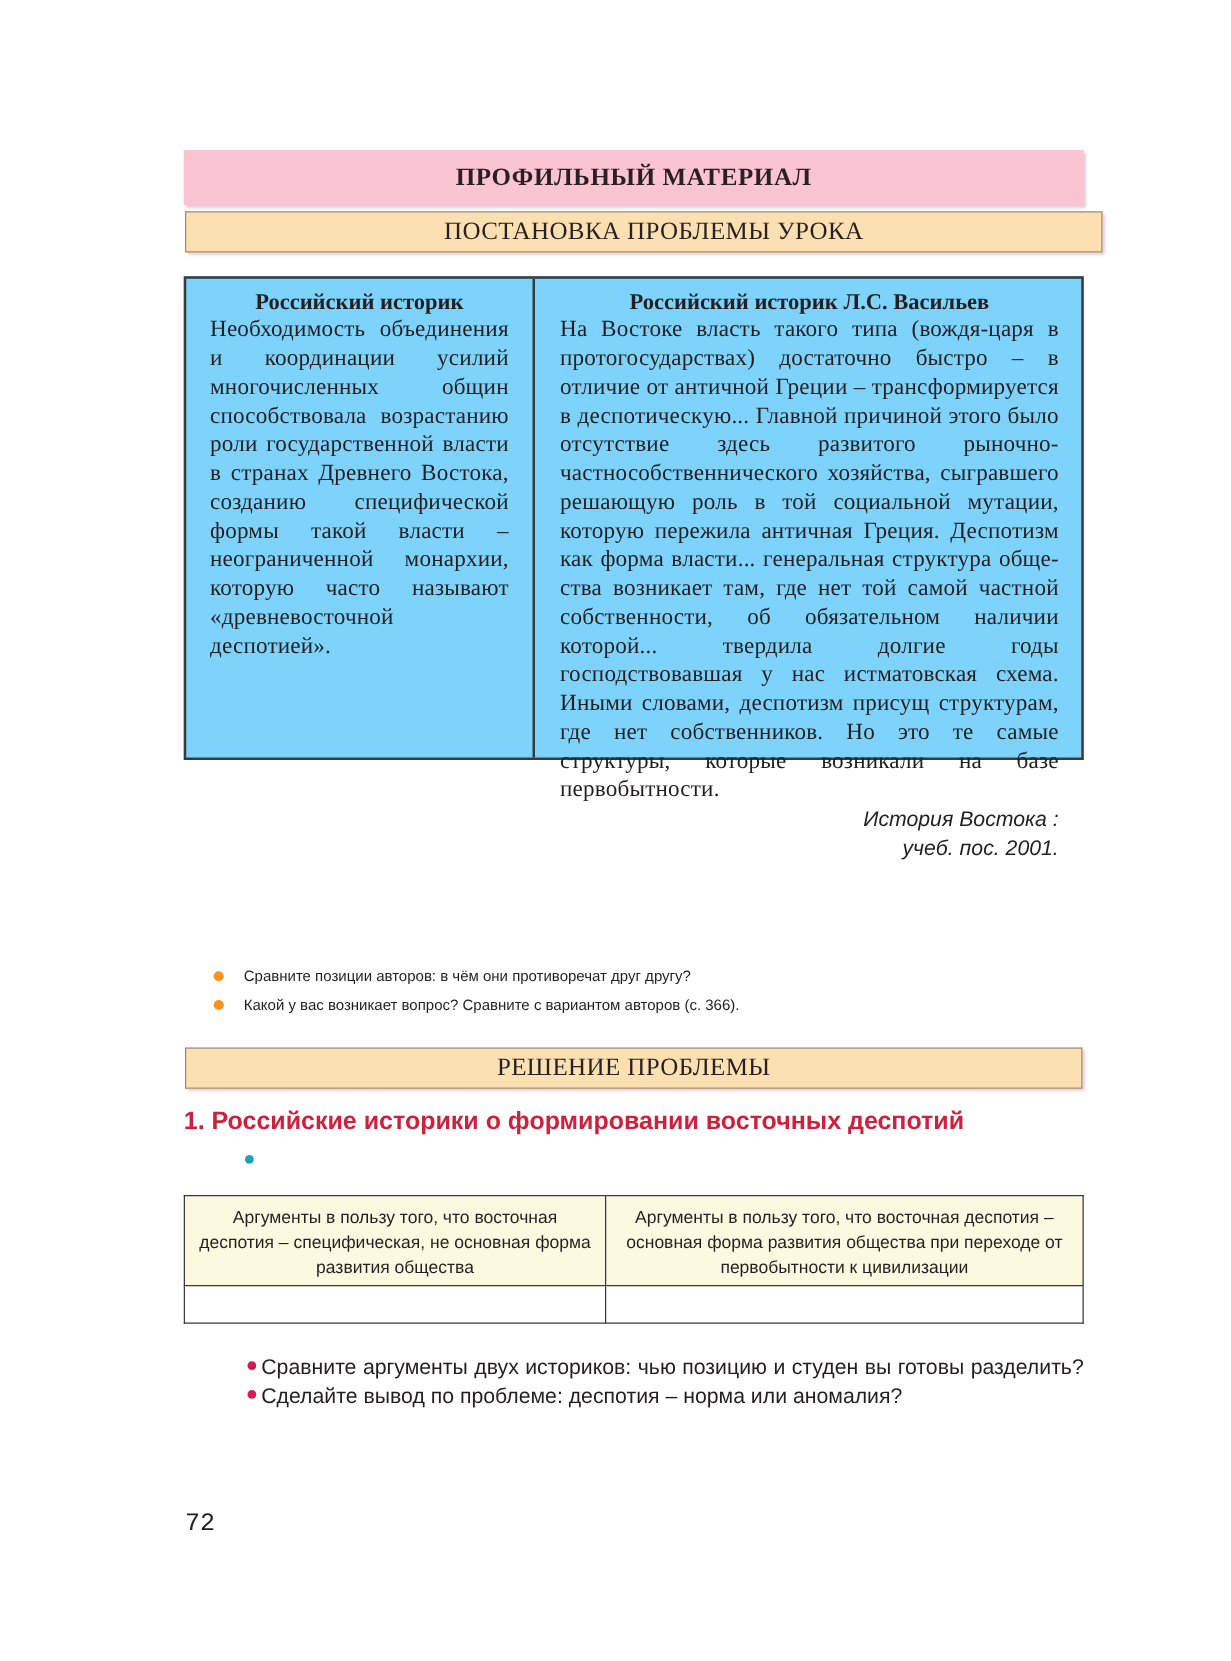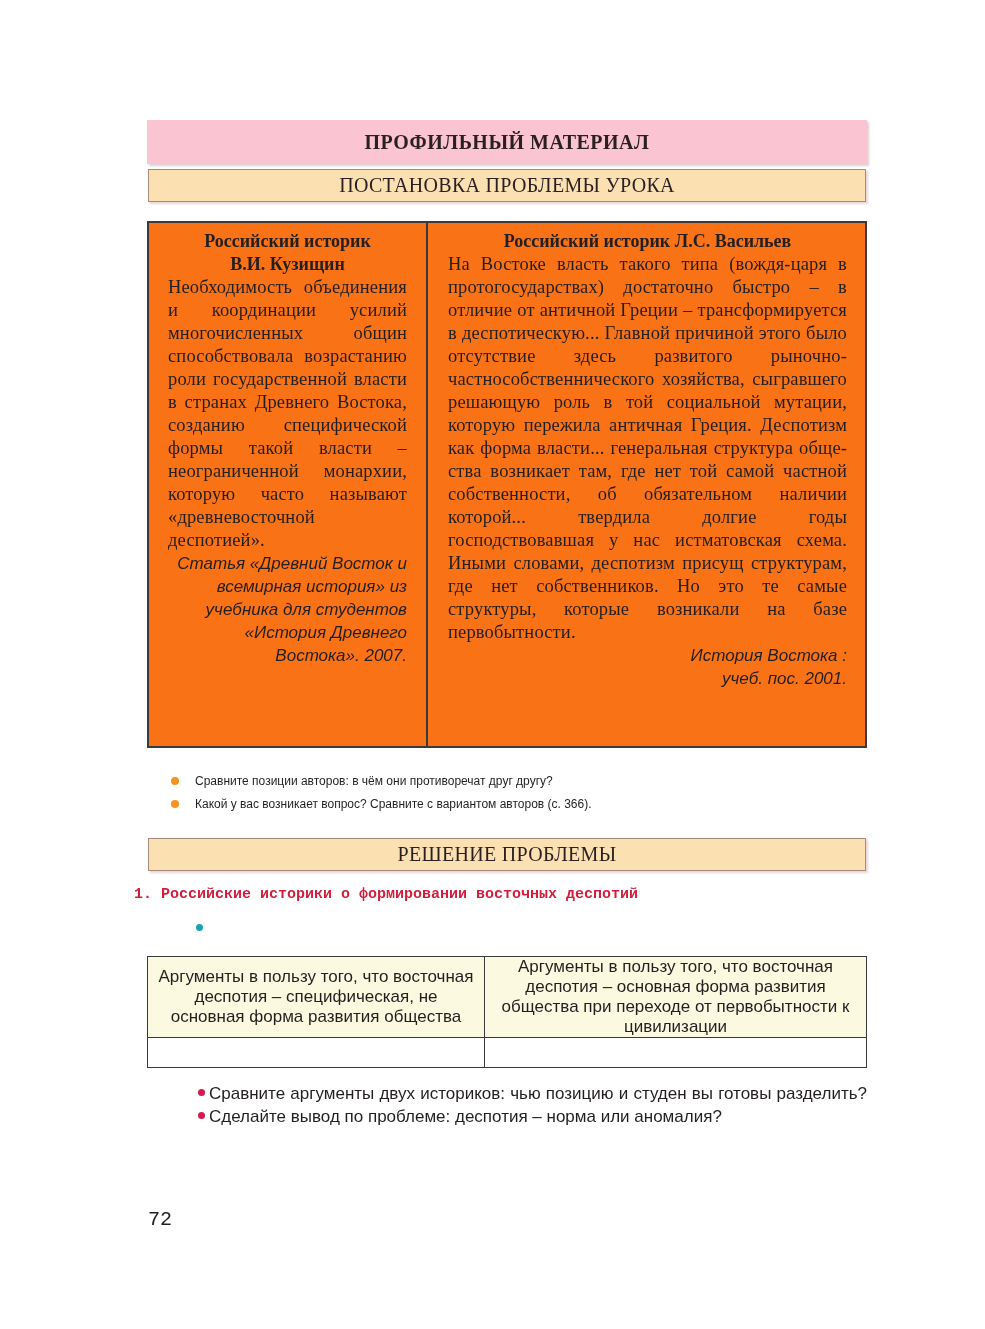--- a/index.html
+++ b/index.html
@@ -51,25 +51,25 @@
       font-size: 20px;
       letter-spacing: 0.3px;
       color: #2a1f22;
     }
 
     .quotes-table {
       position: absolute;
       left: 147px;
       top: 221px;
       width: 720px;
-      height: 527px;
+      height: 387px;
       border: 2px solid #3a3a3a;
       box-sizing: border-box;
       display: flex;
-      background: #f97316;
+      background: #7dd3fc;
     }
     .quote-col {
       box-sizing: border-box;
       padding: 7px 19px 0 19px;
       font-family: "Liberation Serif", "DejaVu Serif", serif;
       font-size: 18.5px;
       line-height: 23px;
     }
     .quote-col.left {
       width: 279px;
@@ -119,25 +119,25 @@
       position: absolute;
       left: 3px;
       top: 7px;
       width: 8px;
       height: 8px;
       border-radius: 50%;
     }
 
     .section-heading {
       position: absolute;
-      left: 134px;
+      left: 147px;
       top: 886px;
-      font-family: Liberation Mono, monospace;
+      font-family: Liberation Sans, sans-serif;
       font-weight: bold;
-      font-size: 15px;
+      font-size: 20px;
       color: #d11f3c;
       white-space: nowrap;
     }
     .instruction {
       position: absolute;
       left: 196px;
       top: 917px;
       font-family: "Liberation Sans", "DejaVu Sans", sans-serif;
       font-size: 17px;
       line-height: 23px;
@@ -152,21 +152,21 @@
       vertical-align: 3px;
     }
 
     .fill-table {
       position: absolute;
       left: 147px;
       top: 956px;
       width: 720px;
       border-collapse: collapse;
       font-family: "Liberation Sans", "DejaVu Sans", sans-serif;
-      font-size: 17px;
+      font-size: 14px;
       line-height: 20px;
     }
     .fill-table th, .fill-table td {
       border: 1.5px solid #3a3a3a;
       padding: 0 10px;
       text-align: center;
       font-weight: normal;
       vertical-align: middle;
     }
     .fill-table th {
@@ -208,30 +208,28 @@
       text-align: center;
     }
   </style>
 </head>
 <body>
 
 <div class="band-pink">
   <span>ПРОФИЛЬНЫЙ МАТЕРИАЛ</span>
 </div>
 
-<div class="band-peach" style="top:169px;">
+<div class="band-peach" style="top:169px;padding-left:16px;">
   <span>ПОСТАНОВКА ПРОБЛЕМЫ УРОКА</span>
 </div>
 
 <div class="quotes-table">
   <div class="quote-col left">
     <div class="q-author">Российский историк</div>
-    <div class="q-author">В.И. Кузищин</div>
     <div class="q-text">Необходимость объеди­нения и координации усилий многочислен­ных общин способство­вала возрастанию роли государственной вла­сти в странах Древнего Востока, созданию специфической формы такой власти – неогра­ниченной монархии, которую часто называ­ют «древневосточной деспотией».</div>
-    <div class="q-source">Статья «Древний Восток и всемирная история» из учебника для студен­тов «История Древнего Востока». 2007.</div>
   </div>
   <div class="quote-col right">
     <div class="q-author">Российский историк Л.С. Васильев</div>
     <div class="q-text">На Востоке власть такого типа (вождя-царя в протогосударствах) достаточ­но быстро – в отличие от античной Греции – трансформируется в деспоти­ческую... Главной причиной этого было отсутствие здесь развитого рыночно-частнособственнического хозяйства, сыгравшего решающую роль в той соци­альной мутации, которую пережила античная Греция. Деспотизм как форма власти... генеральная структура обще­ства возникает там, где нет той самой частной собственности, об обязательном наличии которой... твердила долгие годы господствовавшая у нас истматовская схема. Иными словами, деспотизм при­сущ структурам, где нет собственников. Но это те самые структуры, которые воз­никали на базе первобытности.</div>
     <div class="q-source">История Востока :</div>
     <div class="q-source">учеб. пос. 2001.</div>
   </div>
 </div>
 
 <ul class="task-list">

